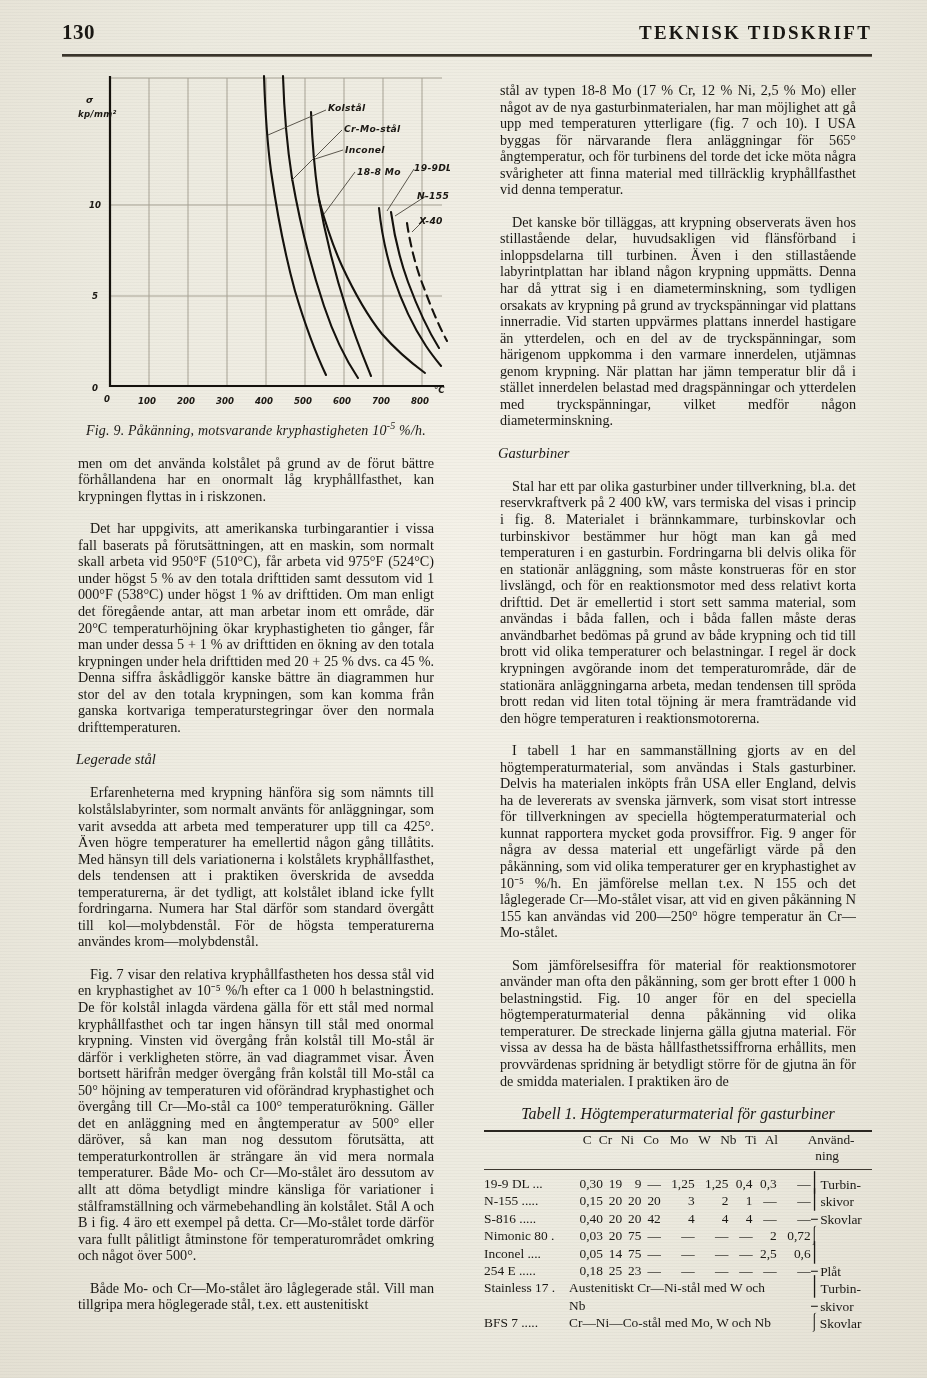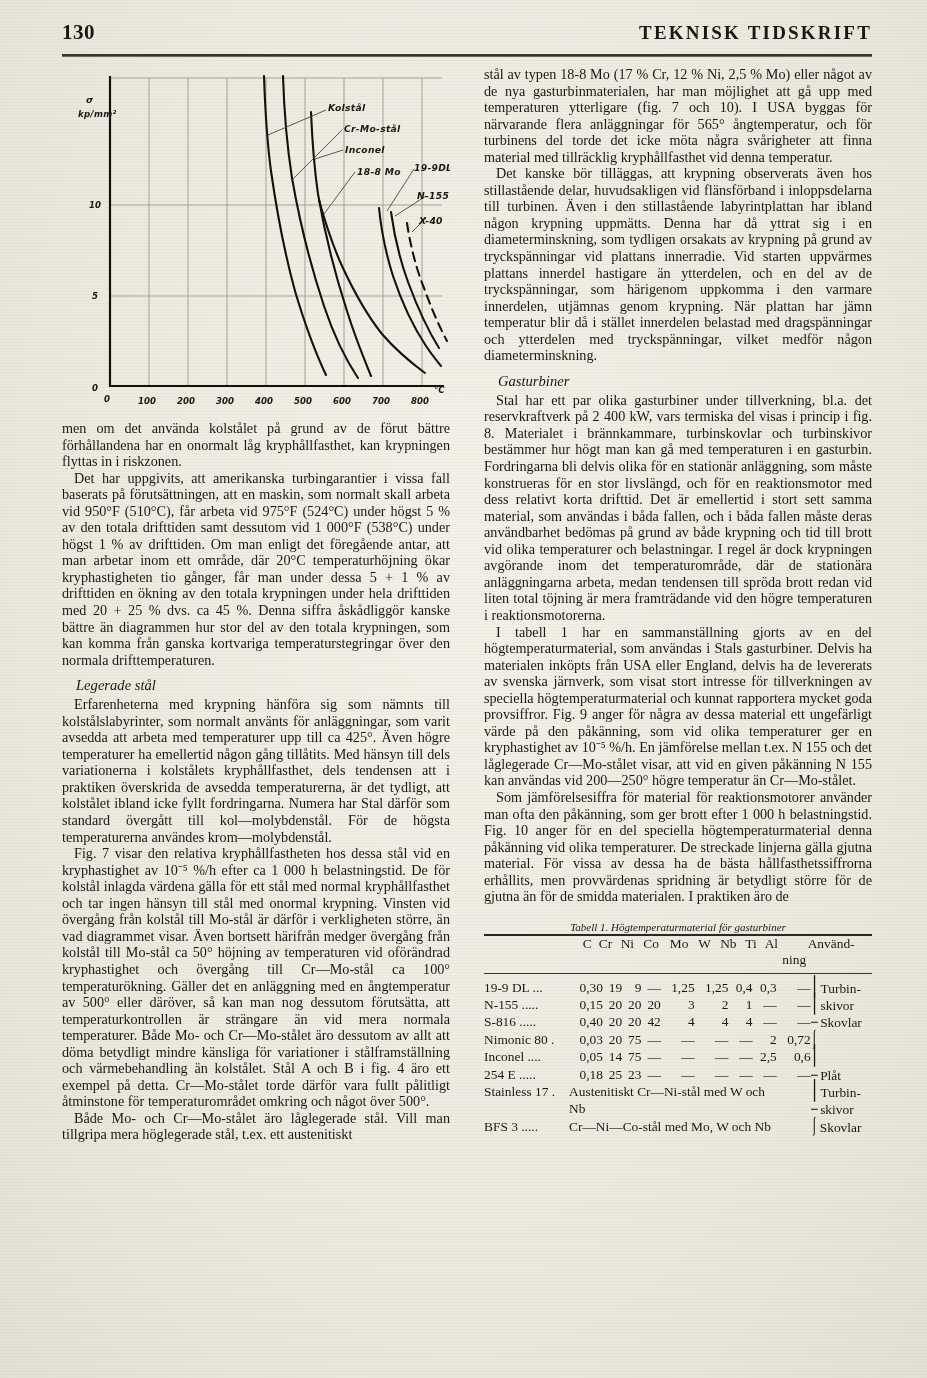--- a/index.html
+++ b/index.html
@@ -25,21 +25,21 @@
   .rule{position:absolute;left:0;right:0;top:36px;height:3px;
         background:linear-gradient(to bottom,#3a352c 0%,#3a352c 55%,#8d8777 100%);}
 
   
   .cols{position:absolute;left:0;top:48px;width:810px;height:1265px;}
   .col{position:absolute;top:0;width:388px;}
   .col-left{left:0;}
   .col-right{left:422px;}
 
   p.body{
-    margin:0;
+    margin:16px;
     font-size:14.2px;
     line-height:16.55px;
     text-align:justify;
     text-justify:inter-word;
     hyphens:manual;
   }
   p.body.ind{text-indent:12px;font-family:Liberation Serif, serif;}
   .sec-head{
     font-style:italic;font-size:14.6px;margin:9px 0 2px 14px;
   }
@@ -60,32 +60,32 @@
     font-size:9.2px;fill:#1b1813;
     letter-spacing:.3px;
   }
   .hand.sm{font-size:8.6px;}
   .axnum{
     font-family:"DejaVu Sans", sans-serif;
     font-style:italic;font-weight:bold;font-size:8.6px;fill:#1b1813;
   }
 
   
-  .tbl-title{font-style:italic;font-size:11px;text-align:center;margin:16px 0 1px 0;}
+  .tbl-title{font-style:italic;font-size:16px;text-align:center;margin:16px 0 7px 0;}
   .tbl-wrap{position:relative;width:388px;font-size:13.4px;line-height:16.4px;}
   .hline{height:2px;background:#2b2721;margin:0;}
   .hline.thin{height:1px;background:#3b362e;}
   table.mat{border-collapse:collapse;width:100%;}
   table.mat td{padding:0;vertical-align:top;white-space:nowrap;}
   td.name{padding-left:12px;}
   td.num{text-align:right;padding-left:7px;}
   td.span{padding-left:6px;}
   td.use{padding-left:9px;}
   .hdrrow td{text-align:center;padding-bottom:0;}
-  .hdr2{text-align:left;font-size:13.4px;}
+  .hdr2{text-align:center;font-size:13.4px;}
   .brace{
     display:inline-block;font-size:19px;line-height:14px;
     transform:scaleX(.72);transform-origin:left center;
   }
 
   .noise{position:absolute;inset:0;pointer-events:none;opacity:.05;
     background:repeating-linear-gradient(0deg,rgba(0,0,0,.5) 0 1px,transparent 1px 3px);}
 </style>
 </head>
 <body>
@@ -172,20 +172,21 @@
           <text class="hand" x="266" y="45">Kolstål</text>
           <text class="hand" x="282" y="66">Cr-Mo-stål</text>
           <text class="hand" x="283" y="87">Inconel</text>
           <text class="hand" x="295" y="109">18-8 Mo</text>
           <text class="hand" x="352" y="105">19-9DL</text>
           <text class="hand" x="355" y="133">N-155</text>
           <text class="hand" x="357" y="158">X-40</text>
         </svg>
       </div>
 
+      <div class="figcap"><span>Fig. 9. Påkänning, motsvarande kryphastigheten 10</span><sup>-5</sup><span> %/h.</span></div>
 
       <p class="body">men om det använda kolstålet på grund av de förut bättre förhållandena har en onormalt låg kryphållfasthet, kan krypningen flyttas in i riskzonen.</p>
       <p class="body ind">Det har uppgivits, att amerikanska turbingarantier i vissa fall baserats på förutsättningen, att en maskin, som normalt skall arbeta vid 950°F (510°C), får arbeta vid 975°F (524°C) under högst 5 % av den totala drifttiden samt dessutom vid 1 000°F (538°C) under högst 1 % av drifttiden. Om man enligt det föregående antar, att man arbetar inom ett område, där 20°C temperaturhöjning ökar kryphastigheten tio gånger, får man under dessa 5 + 1 % av drifttiden en ökning av den totala krypningen under hela drifttiden med 20 + 25 % dvs. ca 45 %. Denna siffra åskådliggör kanske bättre än diagrammen hur stor del av den totala krypningen, som kan komma från ganska kortvariga temperaturstegringar över den normala drifttemperaturen.</p>
 
       <div class="sec-head">Legerade stål</div>
 
       <p class="body ind">Erfarenheterna med krypning hänföra sig som nämnts till kolstålslabyrinter, som normalt använts för anläggningar, som varit avsedda att arbeta med temperaturer upp till ca 425°. Även högre temperaturer ha emellertid någon gång tillåtits. Med hänsyn till dels variationerna i kolstålets kryphållfasthet, dels tendensen att i praktiken överskrida de avsedda temperaturerna, är det tydligt, att kolstålet ibland icke fyllt fordringarna. Numera har Stal därför som standard övergått till kol—molybdenstål. För de högsta temperaturerna användes krom—molybdenstål.</p>
       <p class="body ind">Fig. 7 visar den relativa kryphållfastheten hos dessa stål vid en kryphastighet av 10⁻⁵ %/h efter ca 1 000 h belastningstid. De för kolstål inlagda värdena gälla för ett stål med normal kryphållfasthet och tar ingen hänsyn till stål med onormal krypning. Vinsten vid övergång från kolstål till Mo-stål är därför i verkligheten större, än vad diagrammet visar. Även bortsett härifrån medger övergång från kolstål till Mo-stål ca 50° höjning av temperaturen vid oförändrad kryphastighet och övergång till Cr—Mo-stål ca 100° temperaturökning. Gäller det en anläggning med en ångtemperatur av 500° eller däröver, så kan man nog dessutom förutsätta, att temperaturkontrollen är strängare än vid mera normala temperaturer. Både Mo- och Cr—Mo-stålet äro dessutom av allt att döma betydligt mindre känsliga för variationer i stålframställning och värmebehandling än kolstålet. Stål A och B i fig. 4 äro ett exempel på detta. Cr—Mo-stålet torde därför vara fullt pålitligt åtminstone för temperaturområdet omkring och något över 500°.</p>
       <p class="body ind">Både Mo- och Cr—Mo-stålet äro låglegerade stål. Vill man tillgripa mera höglegerade stål, t.ex. ett austenitiskt</p>
     </div>
@@ -325,21 +326,21 @@
             <td class="span" colspan="9">Austenitiskt Cr—Ni-stål med W och</td>
             <td class="use"><span class="brace">⎮</span><span>Turbin-</span></td>
           </tr>
           <tr>
             <td class="name"></td>
             <td class="span" colspan="9">Nb</td>
             <td class="use"><span class="brace">⎯</span><span>skivor</span></td>
           </tr>
 
           <tr>
-            <td class="name"><span>BFS 3</span>
+            <td class="name"><span>BFS 7</span>
               <span>.....</span></td>
             <td class="span" colspan="9">Cr—Ni—Co-stål med Mo, W och Nb</td>
             <td class="use"><span class="brace">⎰</span><span>Skovlar</span></td>
           </tr>
         </tbody>
             </table>
       </div>
     </div>
 
   </div>

